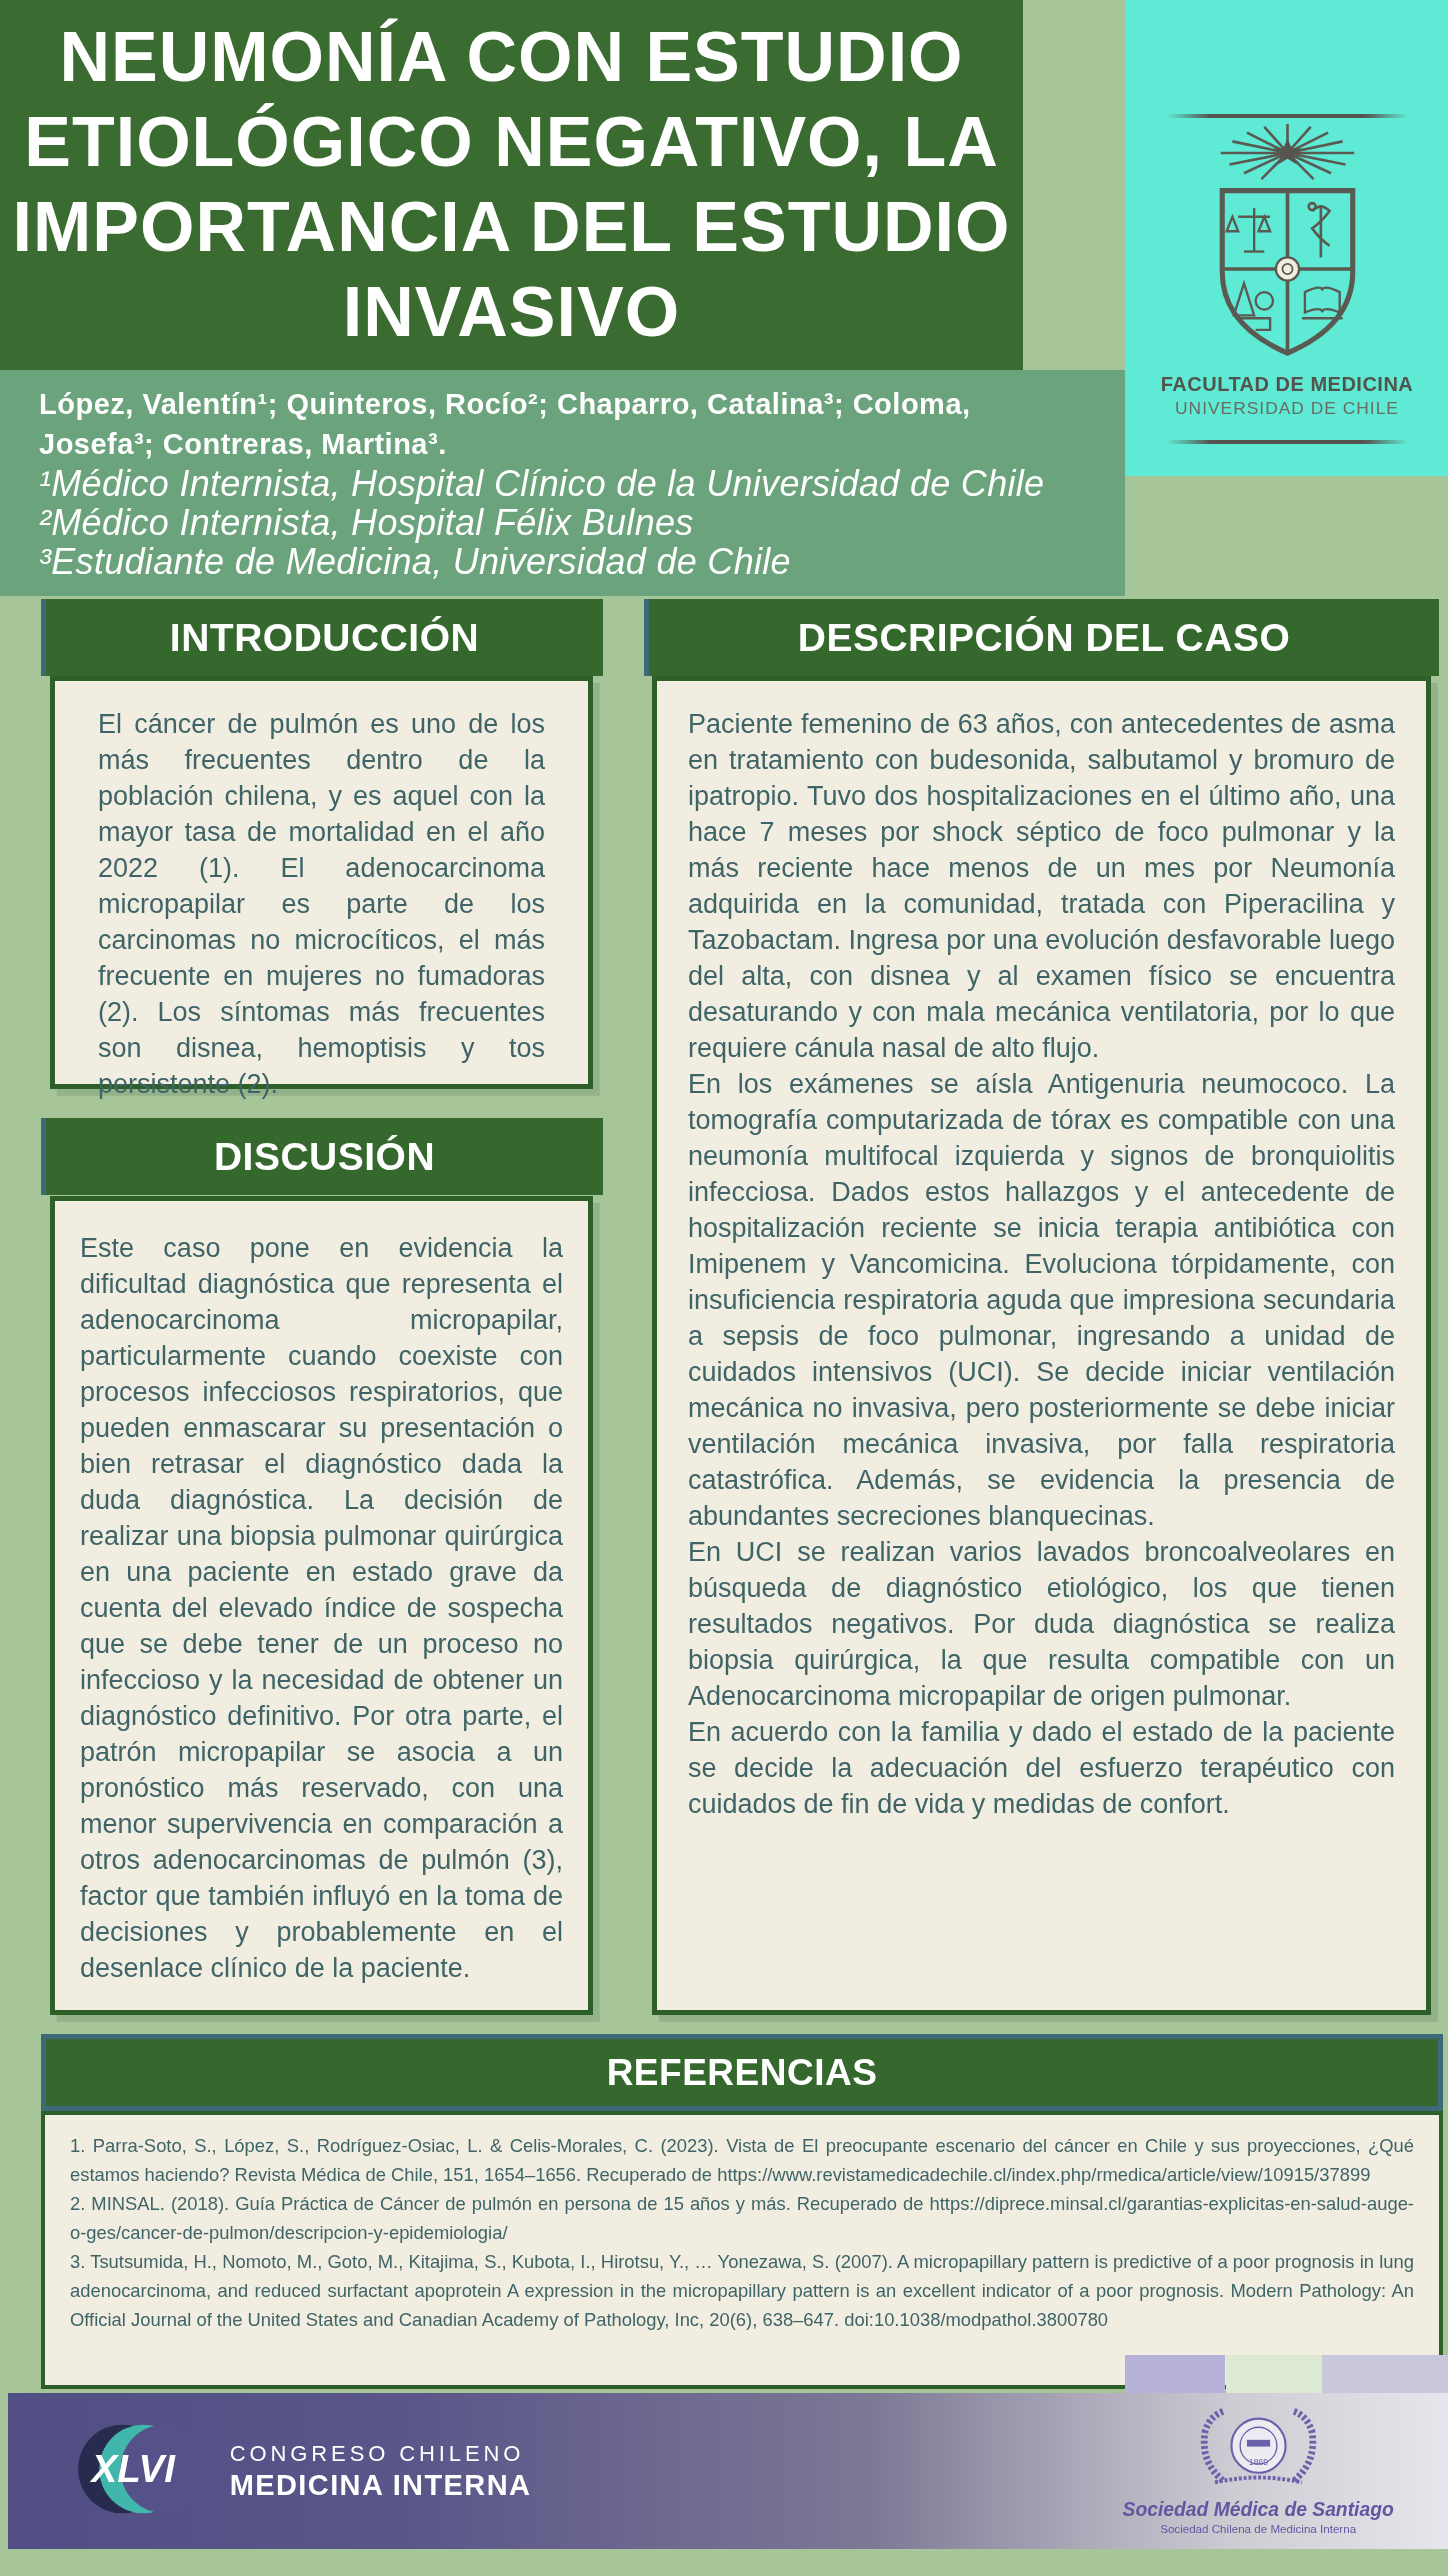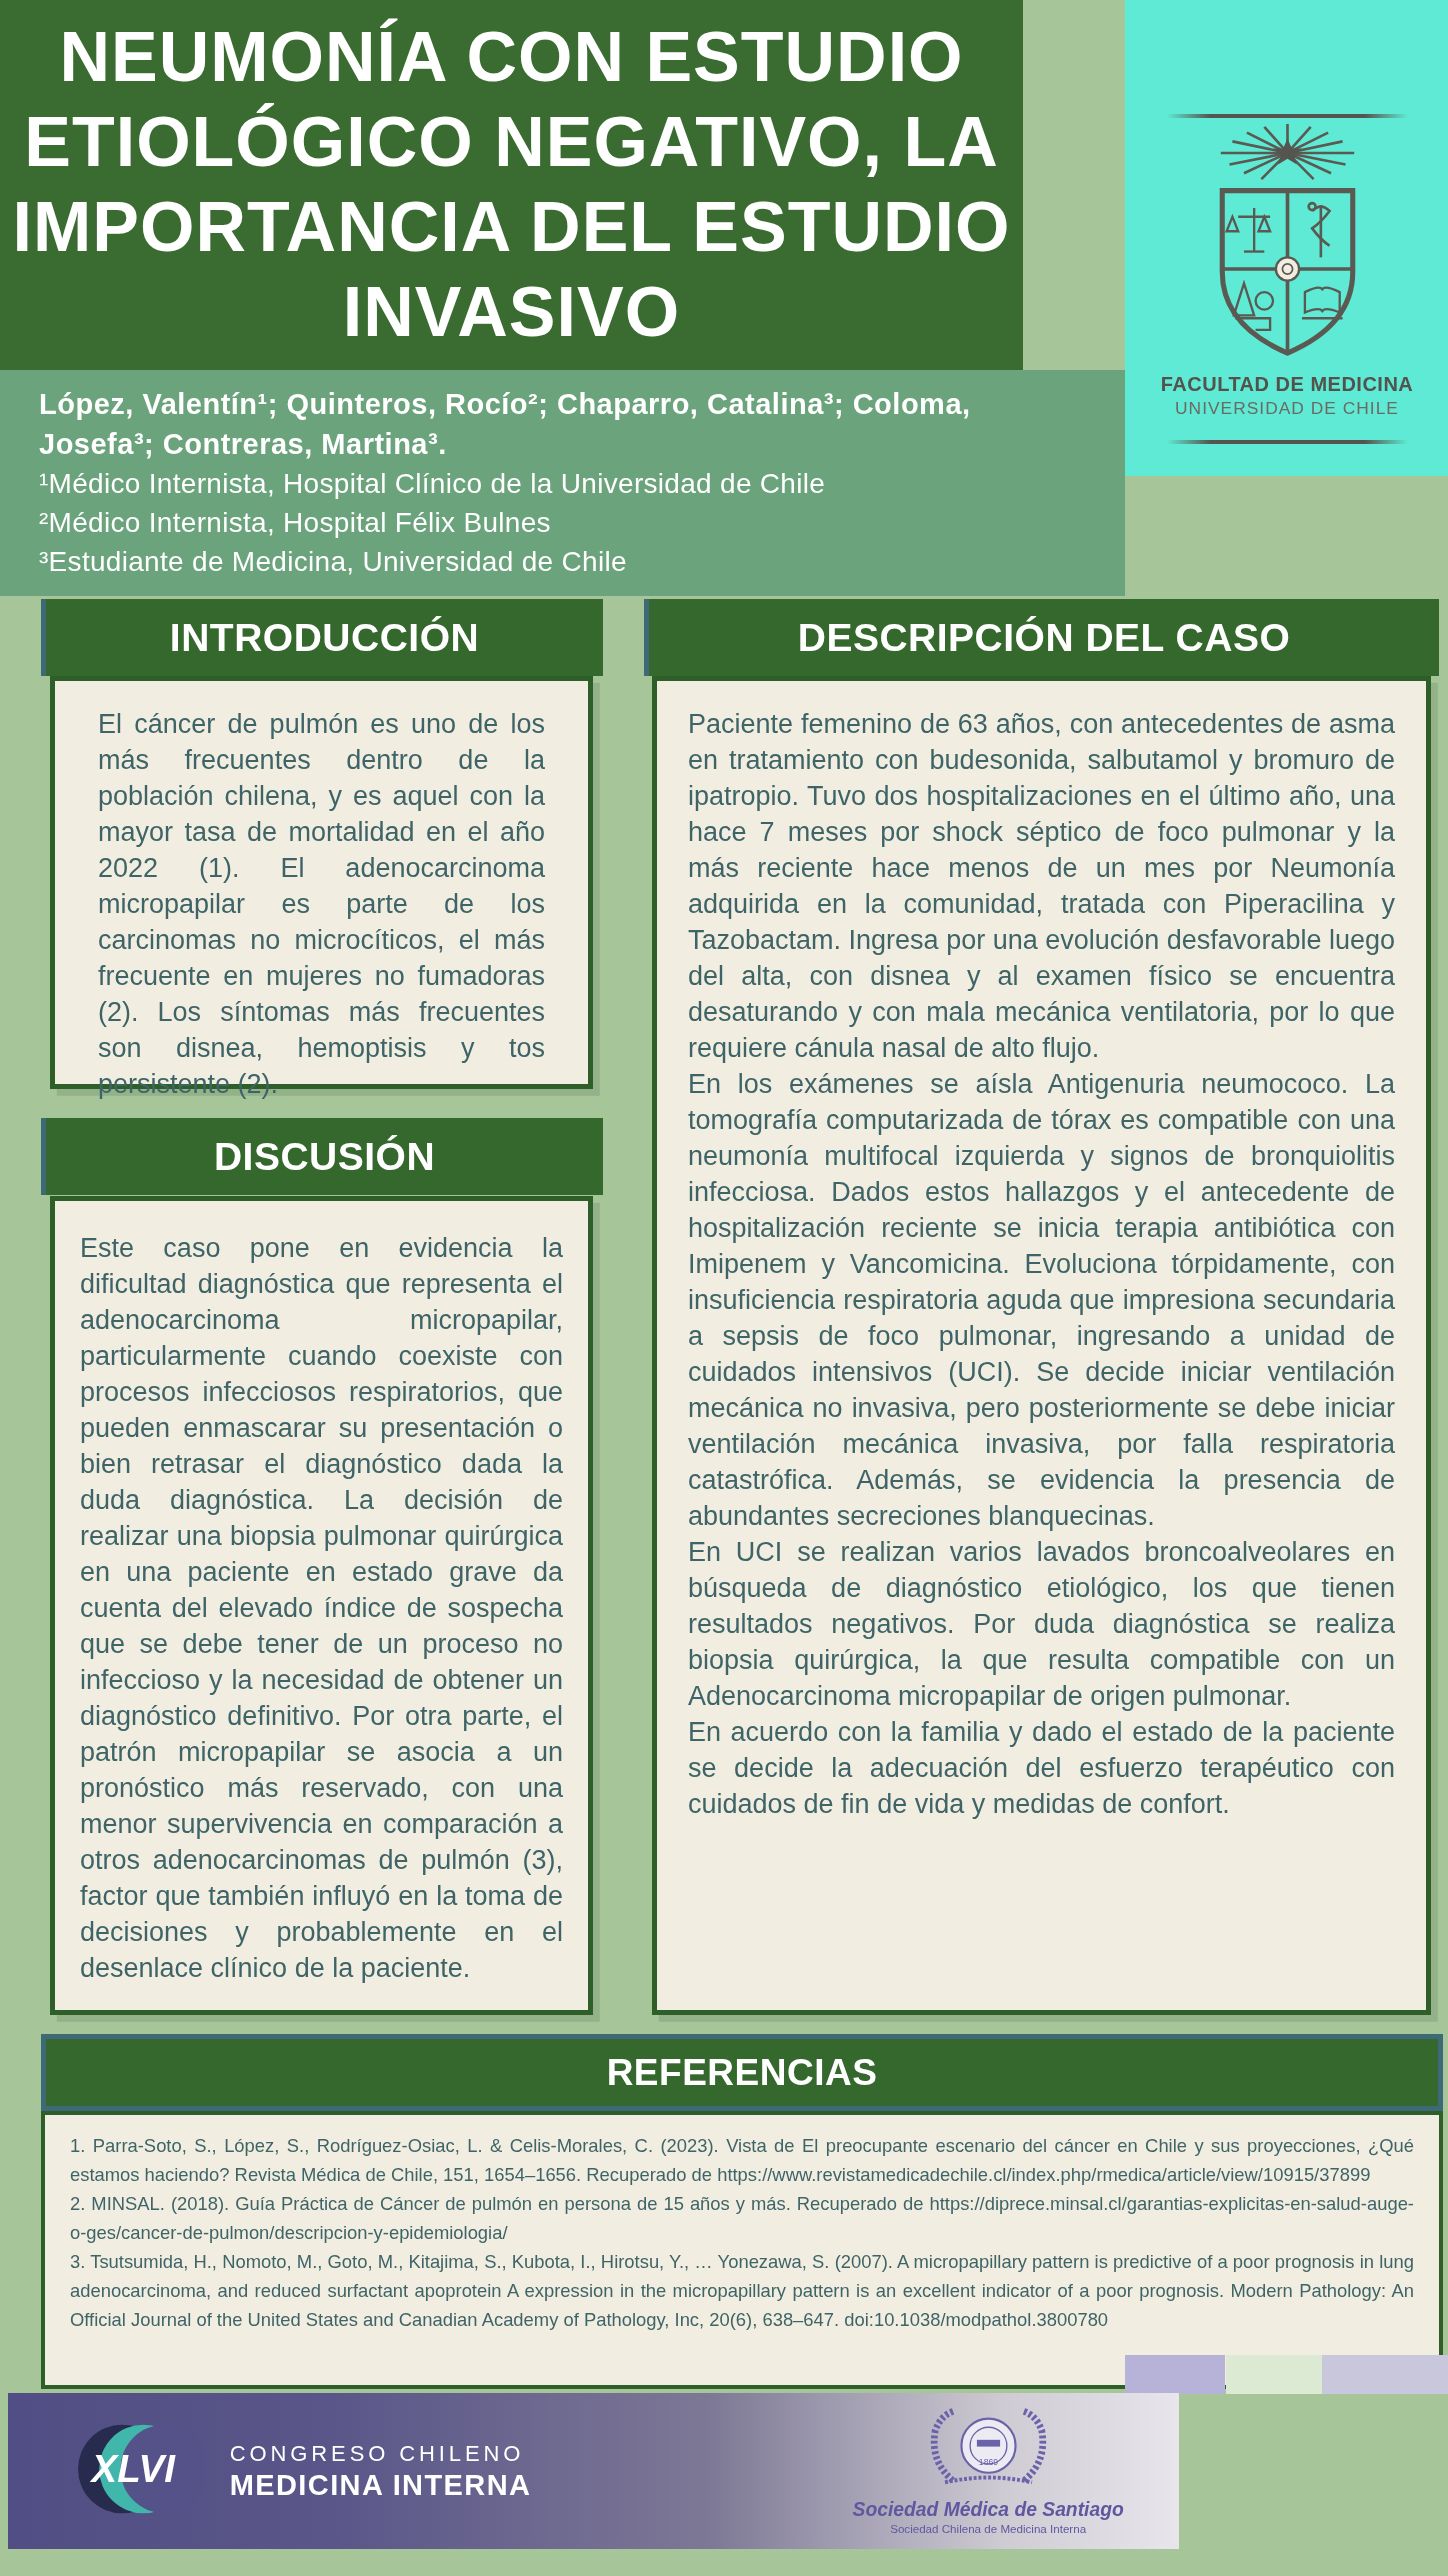--- a/index.html
+++ b/index.html
@@ -18,21 +18,21 @@
   .title-line{
     font-size:70px;font-weight:700;letter-spacing:1px;line-height:85px;
     text-align:center;white-space:nowrap;
   }
   .authors-block{
     position:absolute;left:0;top:370px;width:1125px;height:226px;
     background:#6ba37c;color:#ffffff;
     padding:13.5px 53px 0 39px;box-sizing:border-box;
   }
   .authors-line{font-size:29px;font-weight:700;line-height:40px;letter-spacing:0.5px;}
-  .affiliation-line{font-size:28px;font-weight:400;line-height:39px;letter-spacing:0.3px;}
+  .affiliation-line{font-size:36px;font-weight:400;line-height:39px;letter-spacing:0.3px;font-style:italic;}
   .logo-panel{
     position:absolute;left:1125px;top:0;width:324px;height:476px;
     background:#5eead4;display:flex;flex-direction:column;align-items:center;
   }
   .logo-divider{
     width:241px;height:3.9px;margin:0 auto;border-radius:1.9px;
     background:linear-gradient(to right, rgba(85,84,78,0), #55544e 18%, #55544e 82%, rgba(85,84,78,0));
   }
   .logo-divider.top{margin-top:114px;}
   .logo-divider.bottom{margin-top:21px;}
@@ -66,21 +66,21 @@
     color:#3e6467;text-align:justify;
     padding:15.5px 25px;font-size:18.4px;line-height:29px;
   }
   .refs-body p{margin:0;}
   
   .decor-patch{position:absolute;height:39px;top:2355px;}
   .patch-1{left:1125px;width:100px;background:#b7b2d8;}
   .patch-2{left:1226px;width:97px;background:#dce9d3;}
   .patch-3{left:1322px;width:127px;background:#c9c7db;}
   .footer-banner{
-    position:absolute;left:7.7px;top:2393px;width:1171px;height:156px;
+    position:absolute;left:7.7px;top:2393px;width:1441px;height:156px;
     background:linear-gradient(90deg,#514e85 0%,#5a5689 28%,#7d7895 60%,#cecbd3 85%,#e8e6ec 100%);
     display:flex;align-items:center;
   }
   .congress-logo{margin-left:70px;flex:0 0 auto;}
   .congress-text{margin-left:25px;color:#ffffff;}
   .congress-line1{font-size:22px;font-weight:400;letter-spacing:3.9px;line-height:29px;}
   .congress-line2{font-size:29px;font-weight:700;letter-spacing:1.4px;line-height:35px;}
   .society-block{
     margin-left:auto;margin-right:55px;text-align:center;color:#5f58a1;
     display:flex;flex-direction:column;align-items:center;

